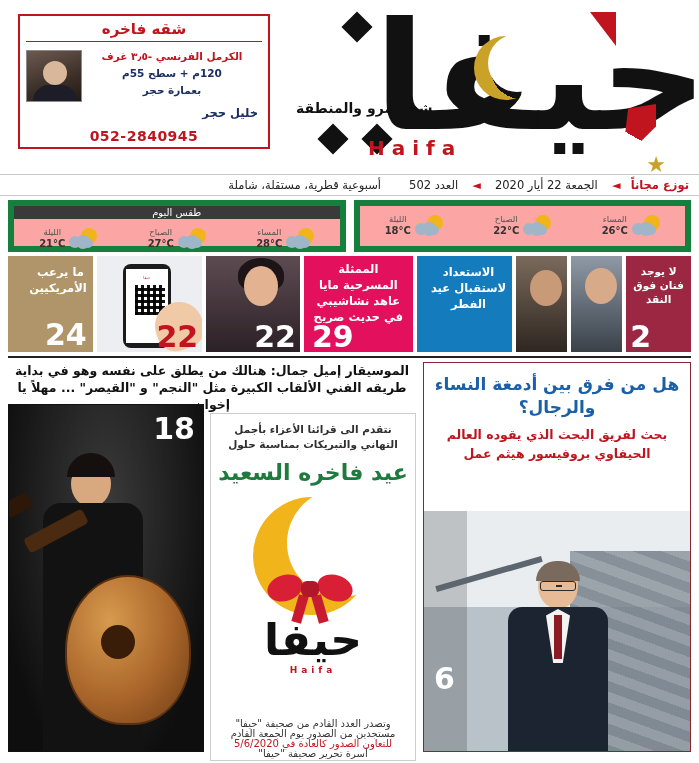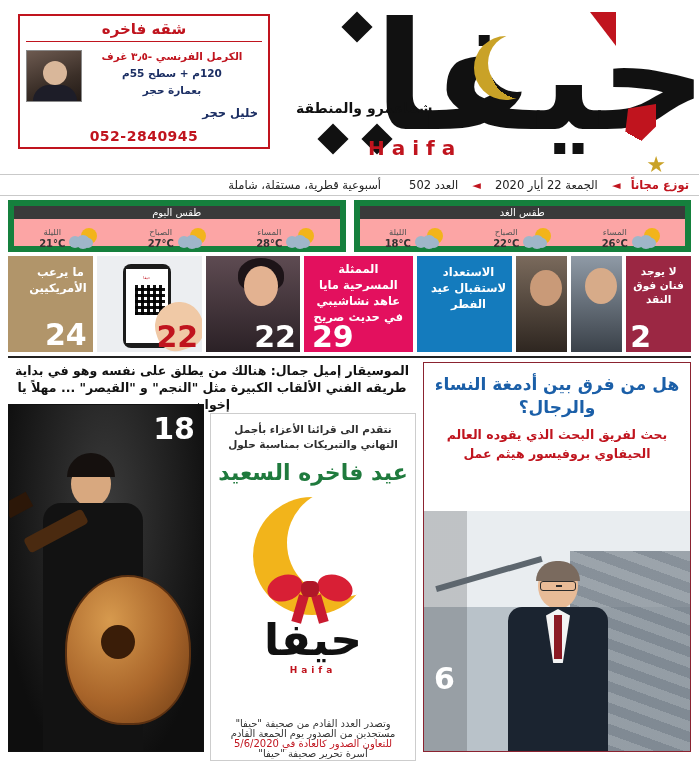--- a/index.html
+++ b/index.html
@@ -570,21 +570,20 @@
     <span class="sep">◄</span>
     <span class="date">الجمعة 22 أيار 2020</span>
     <span class="sep">◄</span>
     <span class="issue">العدد 502</span>
     <span class="tagline">أسبوعية قطرية، مستقلة، شاملة</span>
   </div>
 
   <div class="weather-row">
 
     <div class="weather-card">
-      <div class="weather-head">طقس الغد</div>
       <div class="weather-cells">
         <div class="wcell">
           <div class="icon-combo">
             <div class="sun"></div>
             <div class="cloud">
                 <i></i>
                 <i></i>
                 <i></i>
               </div>
           </div>

